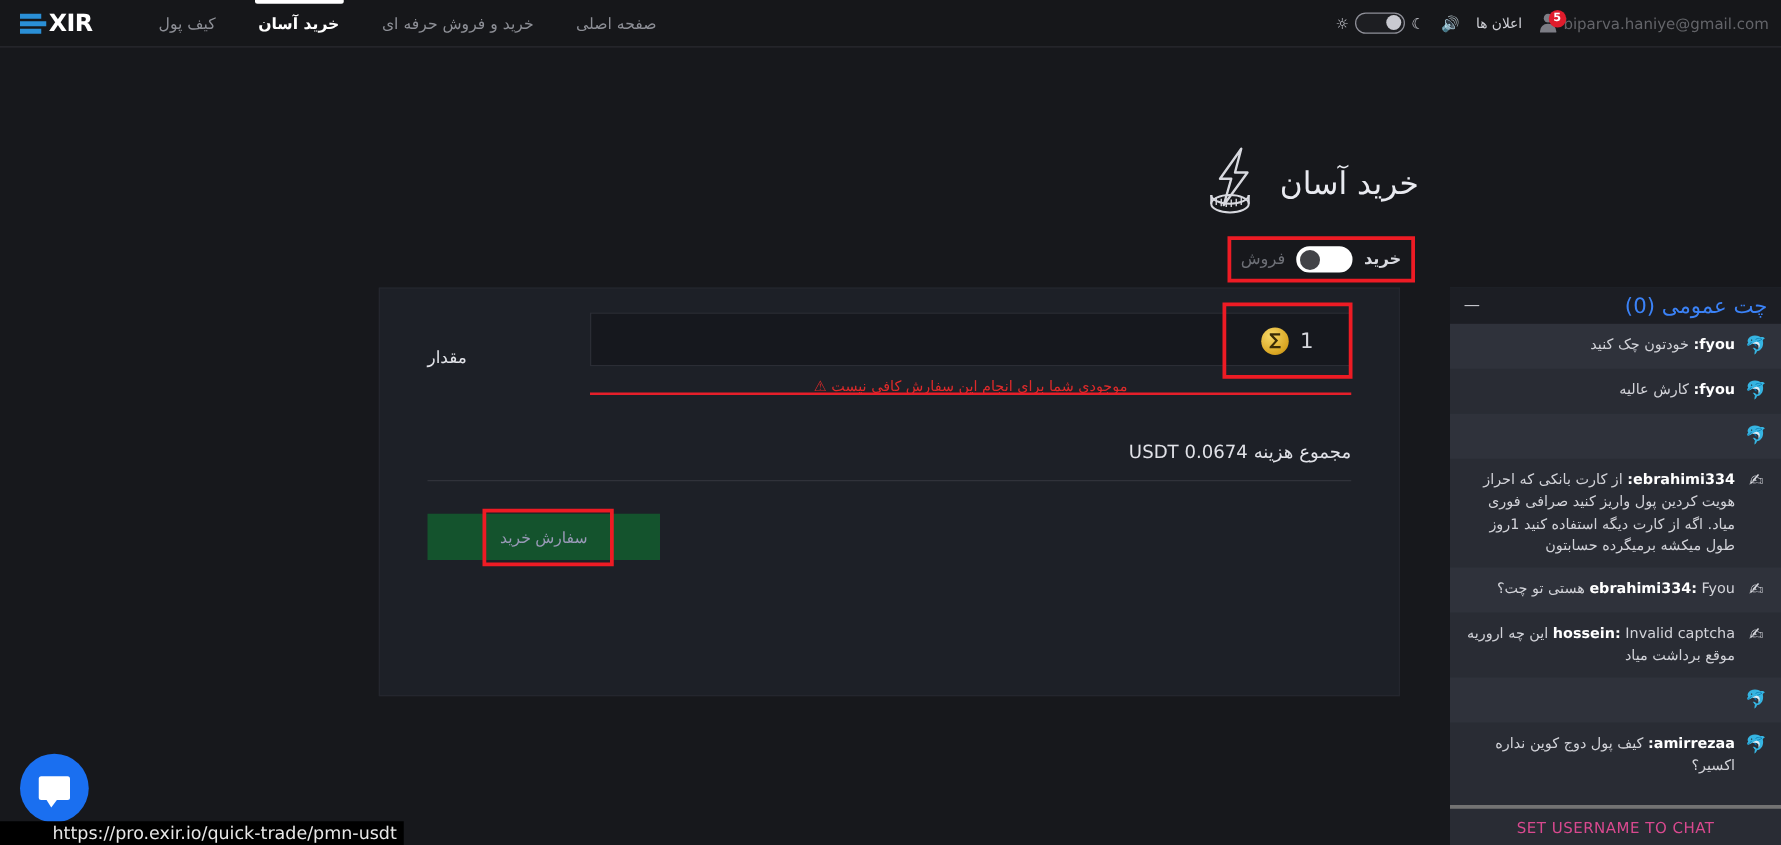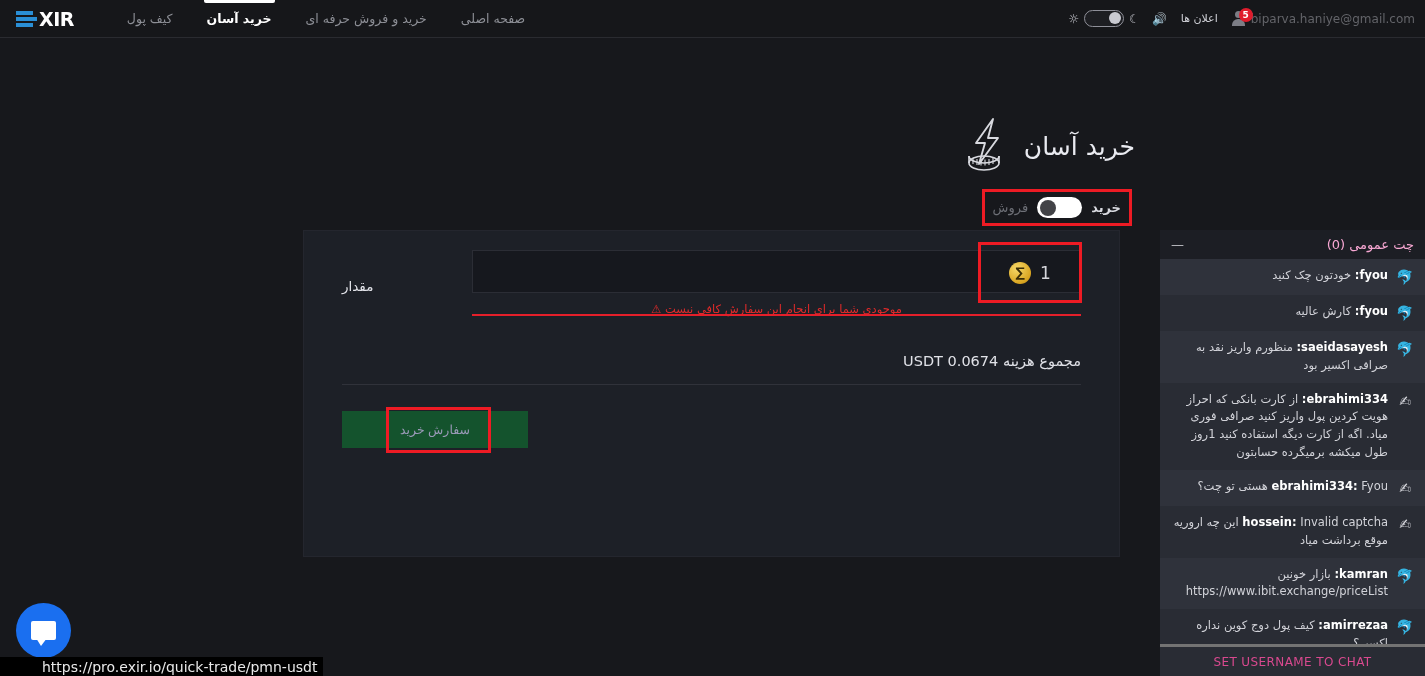--- a/index.html
+++ b/index.html
@@ -125,21 +125,21 @@
   .btn-hl { position: absolute; left: 44px; top: -4px; width: 105px; height: 46px;
             border: 3px solid #ee1b24; pointer-events: none; }
 
   
   .chat {
     position: absolute; top: 230px; right: 0; width: 265px; height: 446px;
     background: #292c34; display: flex; flex-direction: column;
   }
   .chat-head { height: 29px; background: #1c1e24; display: flex; align-items: center;
                justify-content: space-between; padding: 0 11px; direction: rtl; }
-  .chat-title { color: #f9a8d4; font-size: 13px; direction: rtl; }
+  .chat-title { color: #3b82f6; font-size: 17px; direction: rtl; }
   .chat-min { color: #c4c5cb; font-size: 13px; cursor: pointer; line-height: 1; }
   .chat-body { flex: 1; overflow: hidden; }
   .msg { display: flex; gap: 7px; padding: 8px 10px; direction: rtl; align-items: flex-start; }
   .msg.alt { background: #2f323b; }
   .msg .ava { width: 20px; height: 20px; flex: 0 0 20px; color: #d7d8de; font-size: 14px;
               line-height: 20px; text-align: center; }
   .msg .txt { flex: 1; color: #d2d3d9; font-size: 11.5px; line-height: 1.55;
               text-align: right; direction: rtl; word-break: break-word; }
   .msg .who { color: #fff; font-weight: bold; }
   .chat-foot { height: 32px; border-top: 3px solid #737373; display: flex;
@@ -269,37 +269,35 @@
       <div class="msg alt">
         <span class="ava">🐬</span>
         <span class="txt"><b class="who">fyou</b><b class="who">:</b> <span>خودتون چک کنید</span></span>
       </div>
       <div class="msg">
         <span class="ava">🐬</span>
         <span class="txt"><b class="who">fyou</b><b class="who">:</b> <span>کارش عالیه</span></span>
       </div>
       <div class="msg alt">
         <span class="ava">🐬</span>
-        <span class="txt"><b class="who">saeidasayesh</b><b class="who">:</b> <span>منظورم واریز نقد به صرافی اکسیر بود</span></span>
       </div>
       <div class="msg">
         <span class="ava">✍</span>
         <span class="txt"><b class="who">ebrahimi334</b><b class="who">:</b> <span>از کارت بانکی که احراز هویت کردین پول واریز کنید صرافی فوری میاد. اگه از کارت دیگه استفاده کنید 1روز طول میکشه برمیگرده حسابتون</span></span>
       </div>
       <div class="msg alt">
         <span class="ava">✍</span>
         <span class="txt"><b class="who">ebrahimi334</b><b class="who">:</b> <span>Fyou هستی تو چت؟</span></span>
       </div>
       <div class="msg">
         <span class="ava">✍</span>
         <span class="txt"><b class="who">hossein</b><b class="who">:</b> <span>Invalid captcha این چه اروریه موقع برداشت میاد</span></span>
       </div>
       <div class="msg alt">
         <span class="ava">🐬</span>
-        <span class="txt"><b class="who">kamran</b><b class="who">:</b> <span>بازار خونین https://www.ibit.exchange/priceList</span></span>
       </div>
       <div class="msg">
         <span class="ava">🐬</span>
         <span class="txt"><b class="who">amirrezaa</b><b class="who">:</b> <span>کیف پول دوج کوین نداره اکسیر؟</span></span>
       </div>
     </div>
     <div class="chat-foot">
       <span>SET USERNAME TO CHAT</span>
     </div>
   </div>

